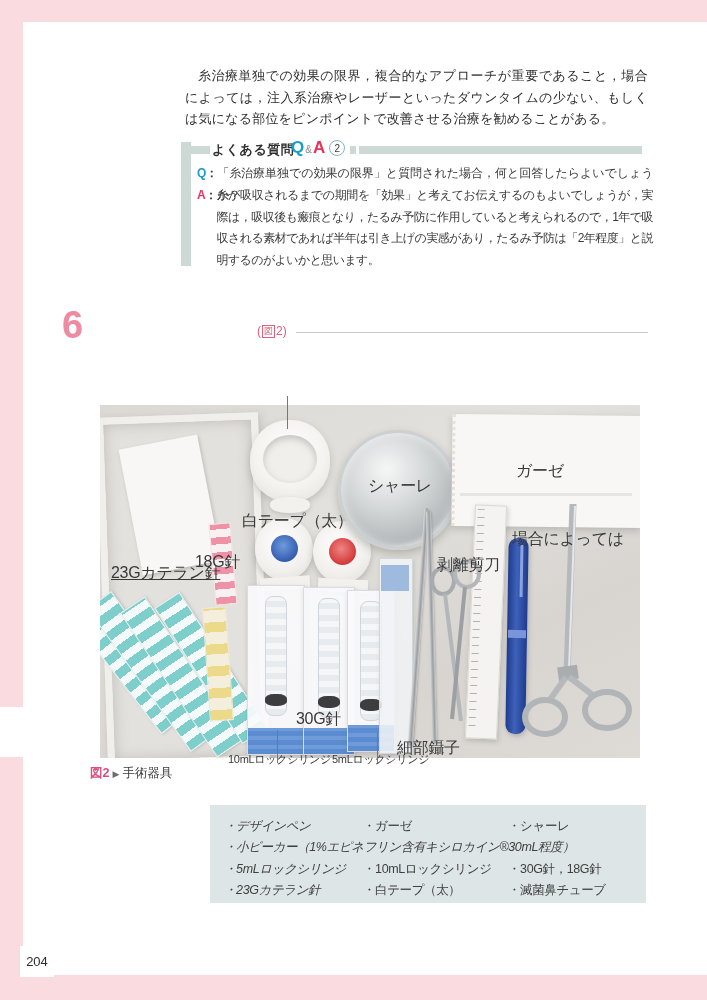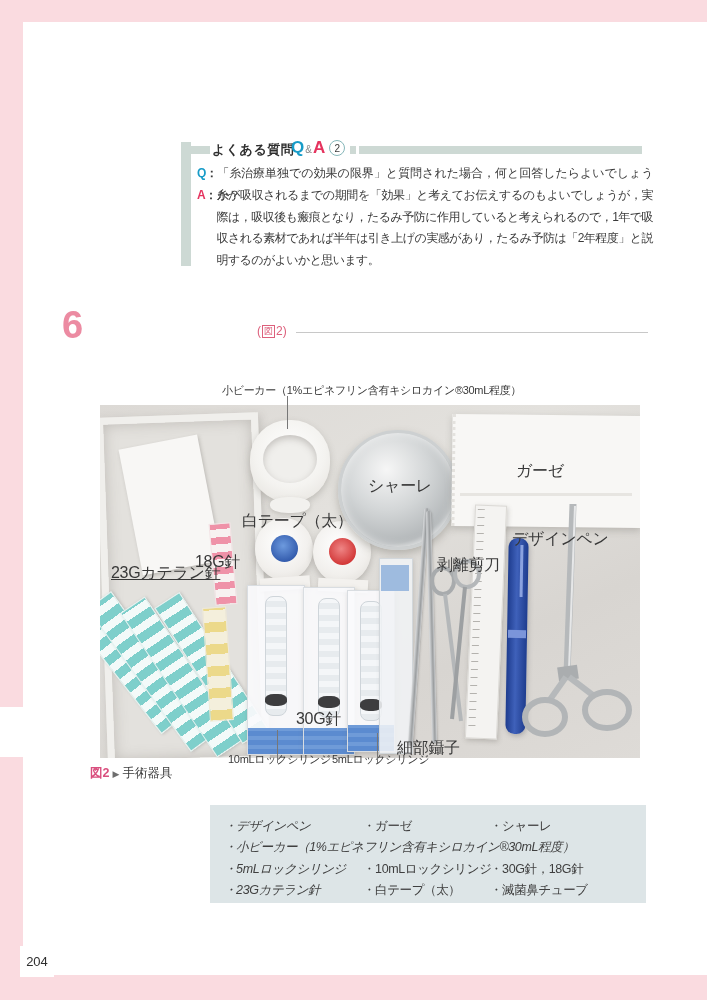--- a/index.html
+++ b/index.html
@@ -144,34 +144,35 @@
   #caption .cap-text{color:#3a3a3a;}
   .syr-label{position:absolute;top:752px;font-size:11px;color:#3a3a3a;letter-spacing:-0.3px;}
   #label-10ml{left:228px;}
   #label-5ml{left:332px;}
 
   
   #listbox{left:210px;top:805px;width:436px;height:98px;background:#dde5e7;}
   .lrow{position:absolute;left:14px;height:21px;font-size:12.5px;color:#3f3f3f;letter-spacing:-0.4px;white-space:nowrap;}
   .lrow .c1{position:absolute;left:0;font-style:italic;}
   .lrow .c2{position:absolute;left:139px;}
-  .lrow .c3{position:absolute;left:266px;}
+  .lrow .c3{position:absolute;left:284px;}
   #lrow0{top:13px;}#lrow1{top:34px;}#lrow2{top:56px;}#lrow3{top:77px;}
 </style>
 </head>
 <body>
 
 <div id="canvas">
 
   <div class="strip" id="strip-top"></div>
   <div class="strip" id="strip-left-a"></div>
   <div class="strip" id="strip-left-b"></div>
   <div class="strip" id="strip-bottom"></div>
   <div class="abs" id="pagenum-box">204</div>
 
+  <p class="abs" id="intro">糸治療単独での効果の限界，複合的なアプローチが重要であること，場合によっては，注入系治療やレーザーといったダウンタイムの少ない、もしくは気になる部位をピンポイントで改善させる治療を勧めることがある。</p>
 
   <div class="qabar" id="qa-vbar"></div>
   <div class="qabar" id="qa-hbar-left"></div>
   <span class="abs" id="qa-title">よくある質問</span>
   <span class="abs" id="qa-logo">
     <span class="logo-q">Q</span>
       <span class="logo-amp">&amp;</span>
       <span class="logo-a">A</span>
       <span class="circ-num">2</span>
   </span>
@@ -188,21 +189,20 @@
   </div>
 
   <span class="abs" id="sec-num">6</span>
   <span class="abs" id="sec-figref">
       <span>(</span>
       <span class="figbox">図</span>
       <span>2)</span>
     </span>
   <div class="abs" id="sec-line"></div>
 
-  <span class="abs" id="beaker-label">小ビーカー（1%エピネフリン含有キシロカイン®30mL程度）</span>
   <div class="leader" id="beaker-leader"></div>
 
   <div class="abs" id="photo">
     <div class="abs" id="tray"></div>
     <div class="abs" id="tray-paper"></div>
     <div class="npk" id="npk1"></div>
     <div class="npk" id="npk2"></div>
     <div class="npk" id="npk3"></div>
     <div class="npk" id="npk4"></div>
     <div class="abs" id="pink-pack"></div>
@@ -267,21 +267,21 @@
       <rect x="38" y="176" width="20" height="14" fill="#aaadaf" transform="rotate(-8 48 183)"></rect>
       <line x1="46" y1="187" x2="29" y2="211" stroke="#b6b9bb" stroke-width="6"></line>
       <line x1="49" y1="187" x2="74" y2="206" stroke="#b6b9bb" stroke-width="6"></line>
       <ellipse cx="25" cy="227" rx="20" ry="17" fill="none" stroke="#b2b5b7" stroke-width="6"></ellipse>
       <ellipse cx="87" cy="220" rx="22" ry="18" fill="none" stroke="#b2b5b7" stroke-width="6"></ellipse>
     </svg>
 
     <span class="label" style="left:268px;top:71px;">シャーレ</span>
     <span class="label" style="left:416px;top:56px;">ガーゼ</span>
     <span class="label" style="left:142px;top:106px;">白テープ（太）</span>
-    <span class="label" style="left:412px;top:124px;">デザインペン</span>
+    <span class="label" style="left:412px;top:124px;">場合によっては</span>
     <span class="label" style="left:337px;top:150px;">剥離剪刀</span>
     <span class="label" style="left:95px;top:147px;">18G針</span>
     <span class="label" style="left:11px;top:158px;text-decoration:underline;">23Gカテラン針</span>
     <span class="label" style="left:196px;top:304px;">30G針</span>
     <span class="label" style="left:297px;top:333px;">細部鑷子</span>
   </div>
 
   <div class="leader" id="lead-10ml"></div>
   <div class="leader" id="lead-5ml"></div>
   <span class="abs syr-label" id="label-10ml">10mLロックシリンジ</span>

